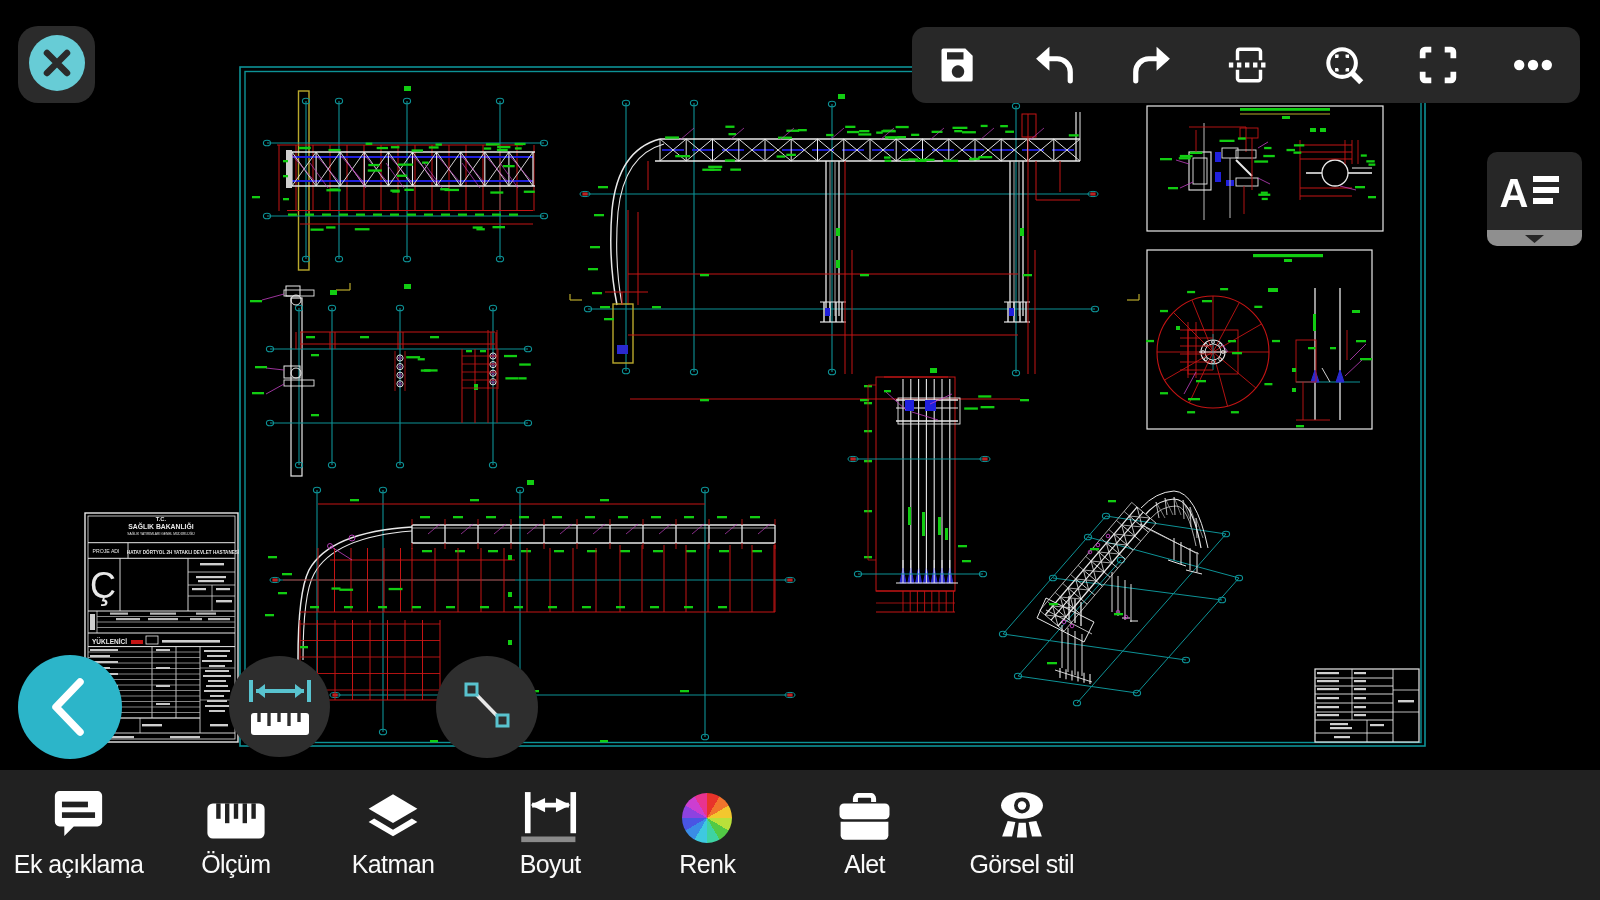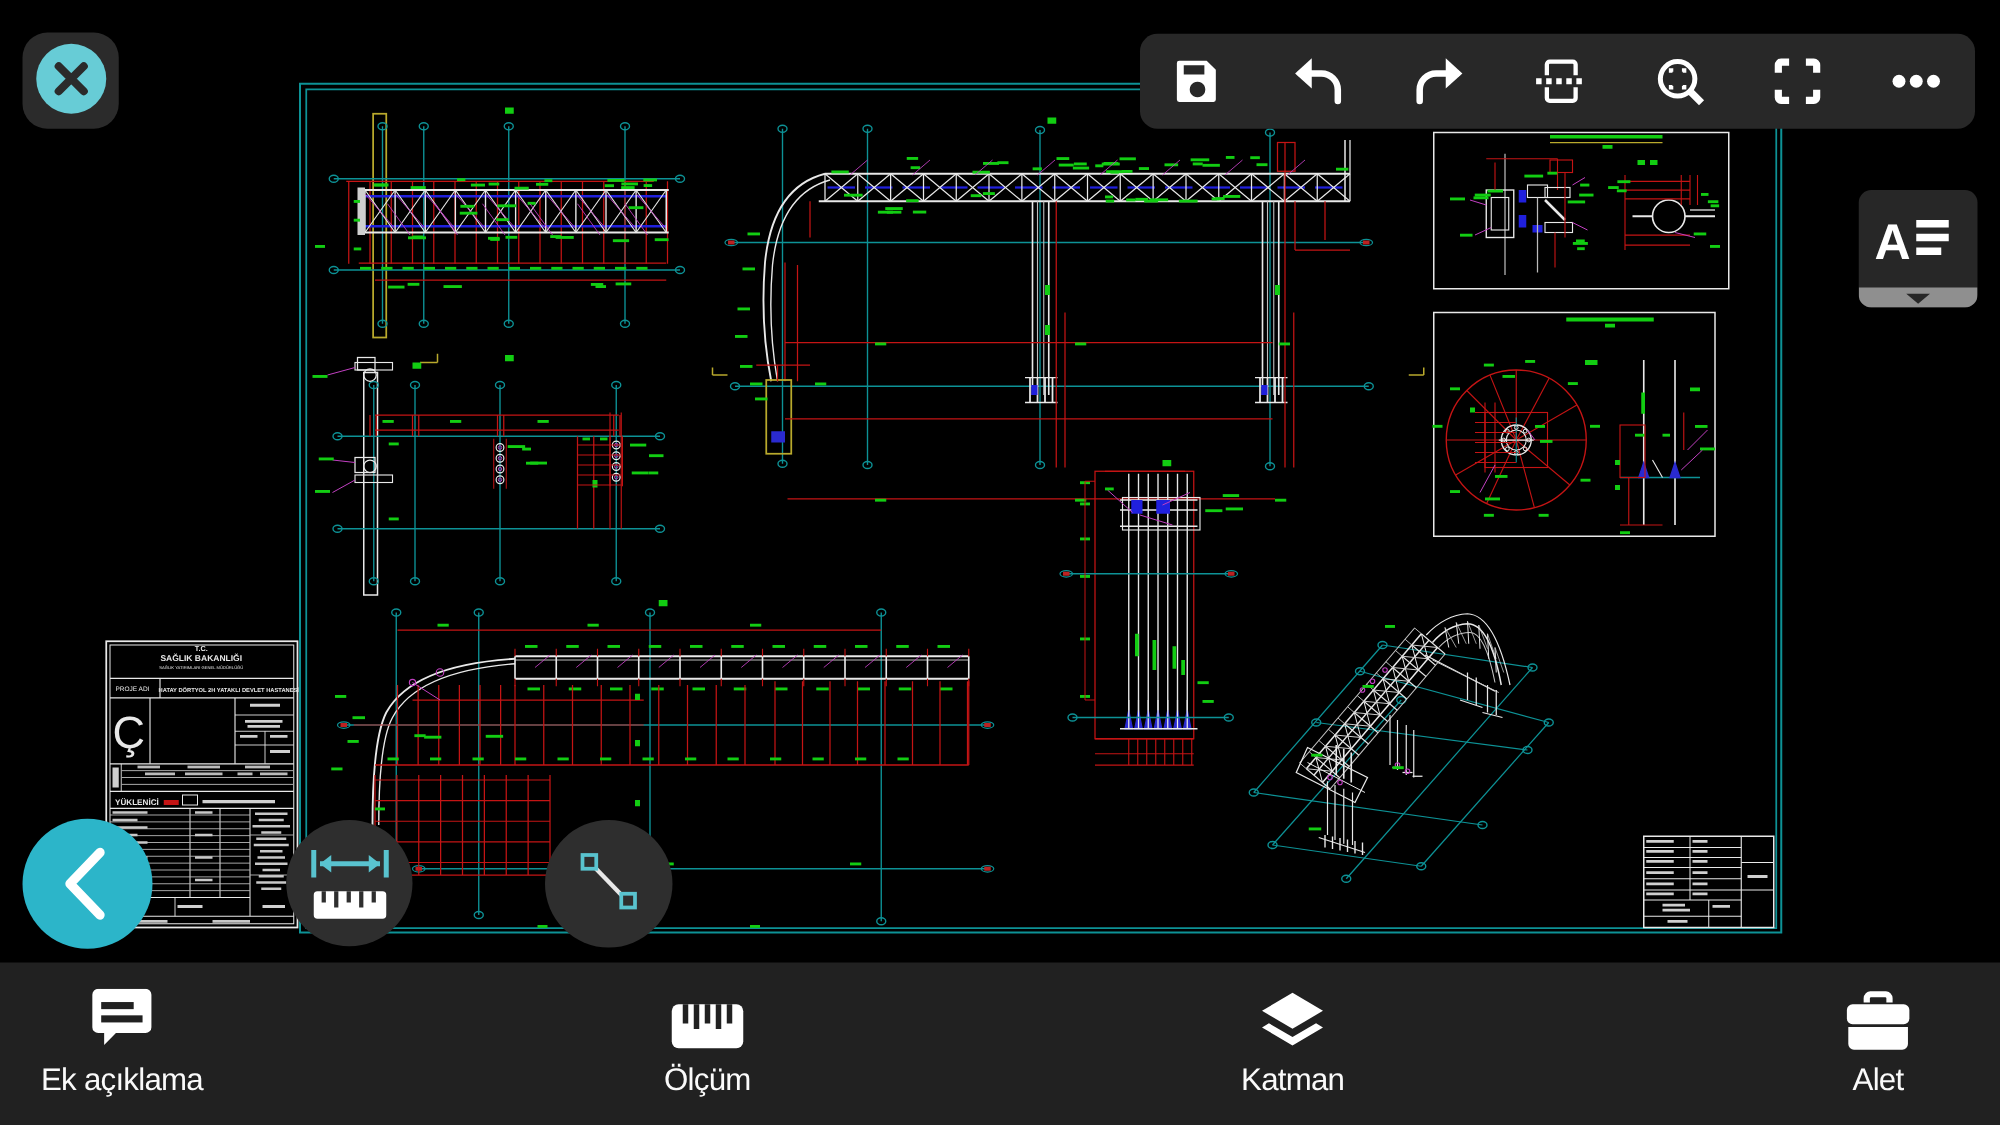--- a/index.html
+++ b/index.html
@@ -5,21 +5,21 @@
     font-family:"Liberation Sans", sans-serif; }
   .abs { position:absolute; }
   #stage { position:relative; width:1600px; height:900px; background:#000; }
   #topbar { position:absolute; left:912px; top:27px; width:668px; height:76px; background:#282828; border-radius:14px;
     display:flex; align-items:center; justify-content:space-around; }
   #xbtn { position:absolute; left:18px; top:26px; width:77px; height:77px; background:#2b2b2b; border-radius:20px; }
   #xbtn .c { position:absolute; left:11px; top:9px; width:56px; height:56px; border-radius:50%; background:#67ccd6; }
   #aebtn { position:absolute; left:1487px; top:152px; width:95px; height:94px; border-radius:10px; overflow:hidden; background:#272727;}
   #aebtn .strip { position:absolute; left:0; bottom:0; width:100%; height:16px; background:#8f8f8f; }
   #bottombar { position:absolute; left:0; top:770px; width:1600px; height:130px; background:#212121;
-    display:flex; padding:0 19px; box-sizing:border-box;justify-content:space-between; }
+    display:flex; padding:0 0; box-sizing:border-box; }
   .bitem { width:157.2px; display:flex; flex-direction:column; align-items:center; color:#fafafa; }
   .bitem .ic { height:73px; display:flex; align-items:flex-end; justify-content:center; }
   .bitem .lbl { font-size:25px; margin-top:7px; letter-spacing:-0.6px; }
   .fcirc { position:absolute; border-radius:50%; }
 </style></head>
 <body>
 <div id="stage">
   <svg class="abs" style="left:0;top:0" width="1600" height="900" viewBox="0 0 1600 900">
   <rect x="240.0" y="67.0" width="1185.0" height="679.0" stroke="#0d9296" stroke-width="1.6" fill="none"></rect>
 <rect x="245.0" y="71.5" width="1176.0" height="671.0" stroke="#0d9296" stroke-width="1.4" fill="none"></rect>
@@ -1221,22 +1221,56 @@
       <div class="ic">
           <svg width="58" height="51" viewBox="0 0 26 23" fill="#fff">
         <path d="M13 1 L24 7.5 L13 14 L2 7.5 Z"></path>
         <path d="M4.5 12 L2 13.5 L13 20 L24 13.5 L21.5 12 L13 17 Z"></path>
       </svg>
         </div>
       <div class="lbl">Katman</div>
     </div>
     <div class="bitem">
       <div class="ic">
+          <svg width="61" height="52" viewBox="0 0 28 24">
+        <line x1="3.5" y1="0.5" x2="3.5" y2="19.5" stroke="#fff" stroke-width="2.6"></line>
+        <line x1="24.5" y1="0.5" x2="24.5" y2="19.5" stroke="#fff" stroke-width="2.6"></line>
+        <line x1="5.5" y1="6.5" x2="22.5" y2="6.5" stroke="#fff" stroke-width="2.2"></line>
+        <path d="M11.5 3.2 L4.8 6.5 L11.5 9.8 Z" fill="#fff"></path>
+        <path d="M16.5 3.2 L23.2 6.5 L16.5 9.8 Z" fill="#fff"></path>
+        <rect x="0.5" y="21" width="25" height="2.6" fill="#8a8a8a"></rect>
+      </svg>
+        </div>
+      <div class="lbl">Boyut</div>
+    </div>
+    <div class="bitem">
+      <div class="ic">
+          <div style="width:50px;height:50px;border-radius:50%;background:conic-gradient(#e8332a 0 30deg,#f1742c 30deg 60deg,#f3c72e 60deg 90deg,#b9e03a 90deg 120deg,#52c945 120deg 150deg,#3ed3a2 150deg 180deg,#3ec9e0 180deg 210deg,#3a8de6 210deg 240deg,#4955e3 240deg 270deg,#8e42e0 270deg 300deg,#cc3ed1 300deg 330deg,#e8338f 330deg 360deg);"></div>
+        </div>
+      <div class="lbl">Renk</div>
+    </div>
+    <div class="bitem">
+      <div class="ic">
           <svg width="55" height="50" viewBox="0 0 24 22" fill="#fff">
         <path d="M8 4 V2.5 A1.5 1.5 0 0 1 9.5 1 H14.5 A1.5 1.5 0 0 1 16 2.5 V4" fill="none" stroke="#fff" stroke-width="2.2"></path>
         <rect x="1" y="4.6" width="22" height="7" rx="2"></rect>
         <path d="M1.5 12.6 h21 v6 a2 2 0 0 1 -2 2 h-17 a2 2 0 0 1 -2 -2 z"></path>
       </svg>
         </div>
       <div class="lbl">Alet</div>
     </div>
+    <div class="bitem">
+      <div class="ic">
+          <svg width="60" height="53" viewBox="0 0 27 24" fill="#fff">
+        <ellipse cx="13.5" cy="7" rx="9.5" ry="6" fill="#fff"></ellipse>
+        <circle cx="13.5" cy="7" r="3.6" fill="#212121"></circle>
+        <circle cx="13.5" cy="7" r="1.9" fill="#fff"></circle>
+        <g>
+          <path d="M7 14 L4.5 21 L9 21 L10.5 14.5 Z"></path>
+          <path d="M11.8 14.8 L11 21.5 L15.5 21.5 L15 14.8 Z" transform="translate(0.2 0)"></path>
+          <path d="M16.5 14.5 L18 21 L22.5 21 L20 14 Z"></path>
+        </g>
+      </svg>
+        </div>
+      <div class="lbl">Görsel stil</div>
+    </div>
   </div>
 </div>
 
 </body></html>

